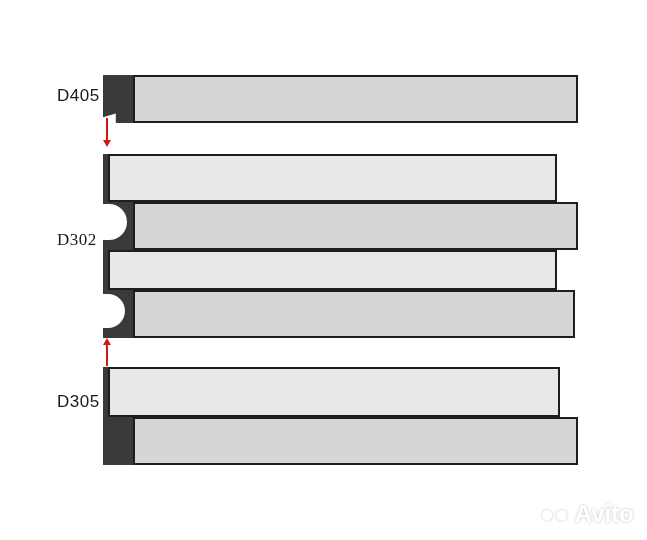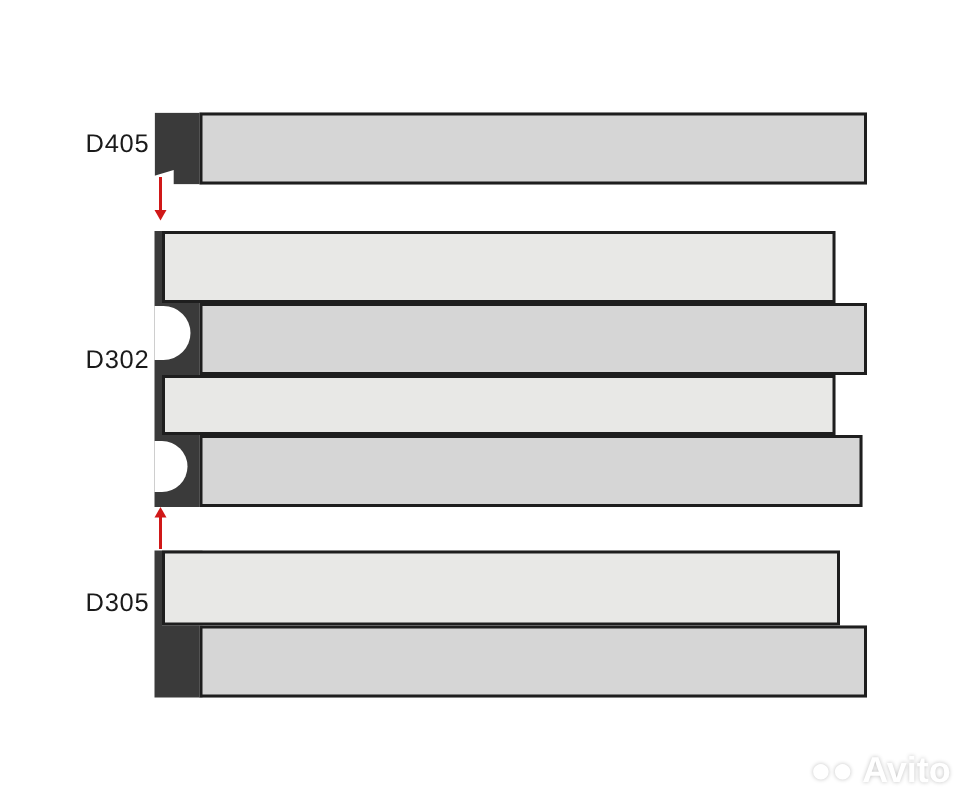--- a/index.html
+++ b/index.html
@@ -14,21 +14,21 @@
 </style>
 </head>
 <body>
 
 <div class="label" style="left:36px;top:86px;">D405</div>
 <div class="profile" style="left:103px;top:75px;width:32px;height:48px;clip-path:polygon(0 0,100% 0,100% 100%,40% 100%,40% 80%,0 88%);"></div>
 <div class="bar dark" style="left:133px;top:75px;width:445px;height:48px;"></div>
 <div class="arrow" style="left:106px;top:118px;height:24px;"></div>
 <div style="position:absolute;left:103px;top:140px;width:0;height:0;border-left:4px solid transparent;border-right:4px solid transparent;border-top:7px solid #d01818;"></div>
 
-<div class="label" style="left:36px;top:230px;">D302</div>
+<div class="label" style="left:36px;top:230px;font-family:Liberation Serif, serif;">D302</div>
 <div class="profile" style="left:103px;top:154px;width:32px;height:184px;"></div>
 <div style="position:absolute;left:103px;top:204px;width:24px;height:36px;background:#fff;border-radius:0 18px 18px 0;"></div>
 <div style="position:absolute;left:103px;top:294px;width:22px;height:34px;background:#fff;border-radius:0 17px 17px 0;"></div>
 <div class="bar light" style="left:108px;top:154px;width:449px;height:48px;"></div>
 <div class="bar dark" style="left:133px;top:202px;width:445px;height:48px;"></div>
 <div class="bar light" style="left:108px;top:250px;width:449px;height:40px;"></div>
 <div class="bar dark" style="left:133px;top:290px;width:442px;height:48px;"></div>
 
 <div class="arrow" style="left:106px;top:344px;height:22px;"></div>
 <div style="position:absolute;left:103px;top:338px;width:0;height:0;border-left:4px solid transparent;border-right:4px solid transparent;border-bottom:7px solid #d01818;"></div>

